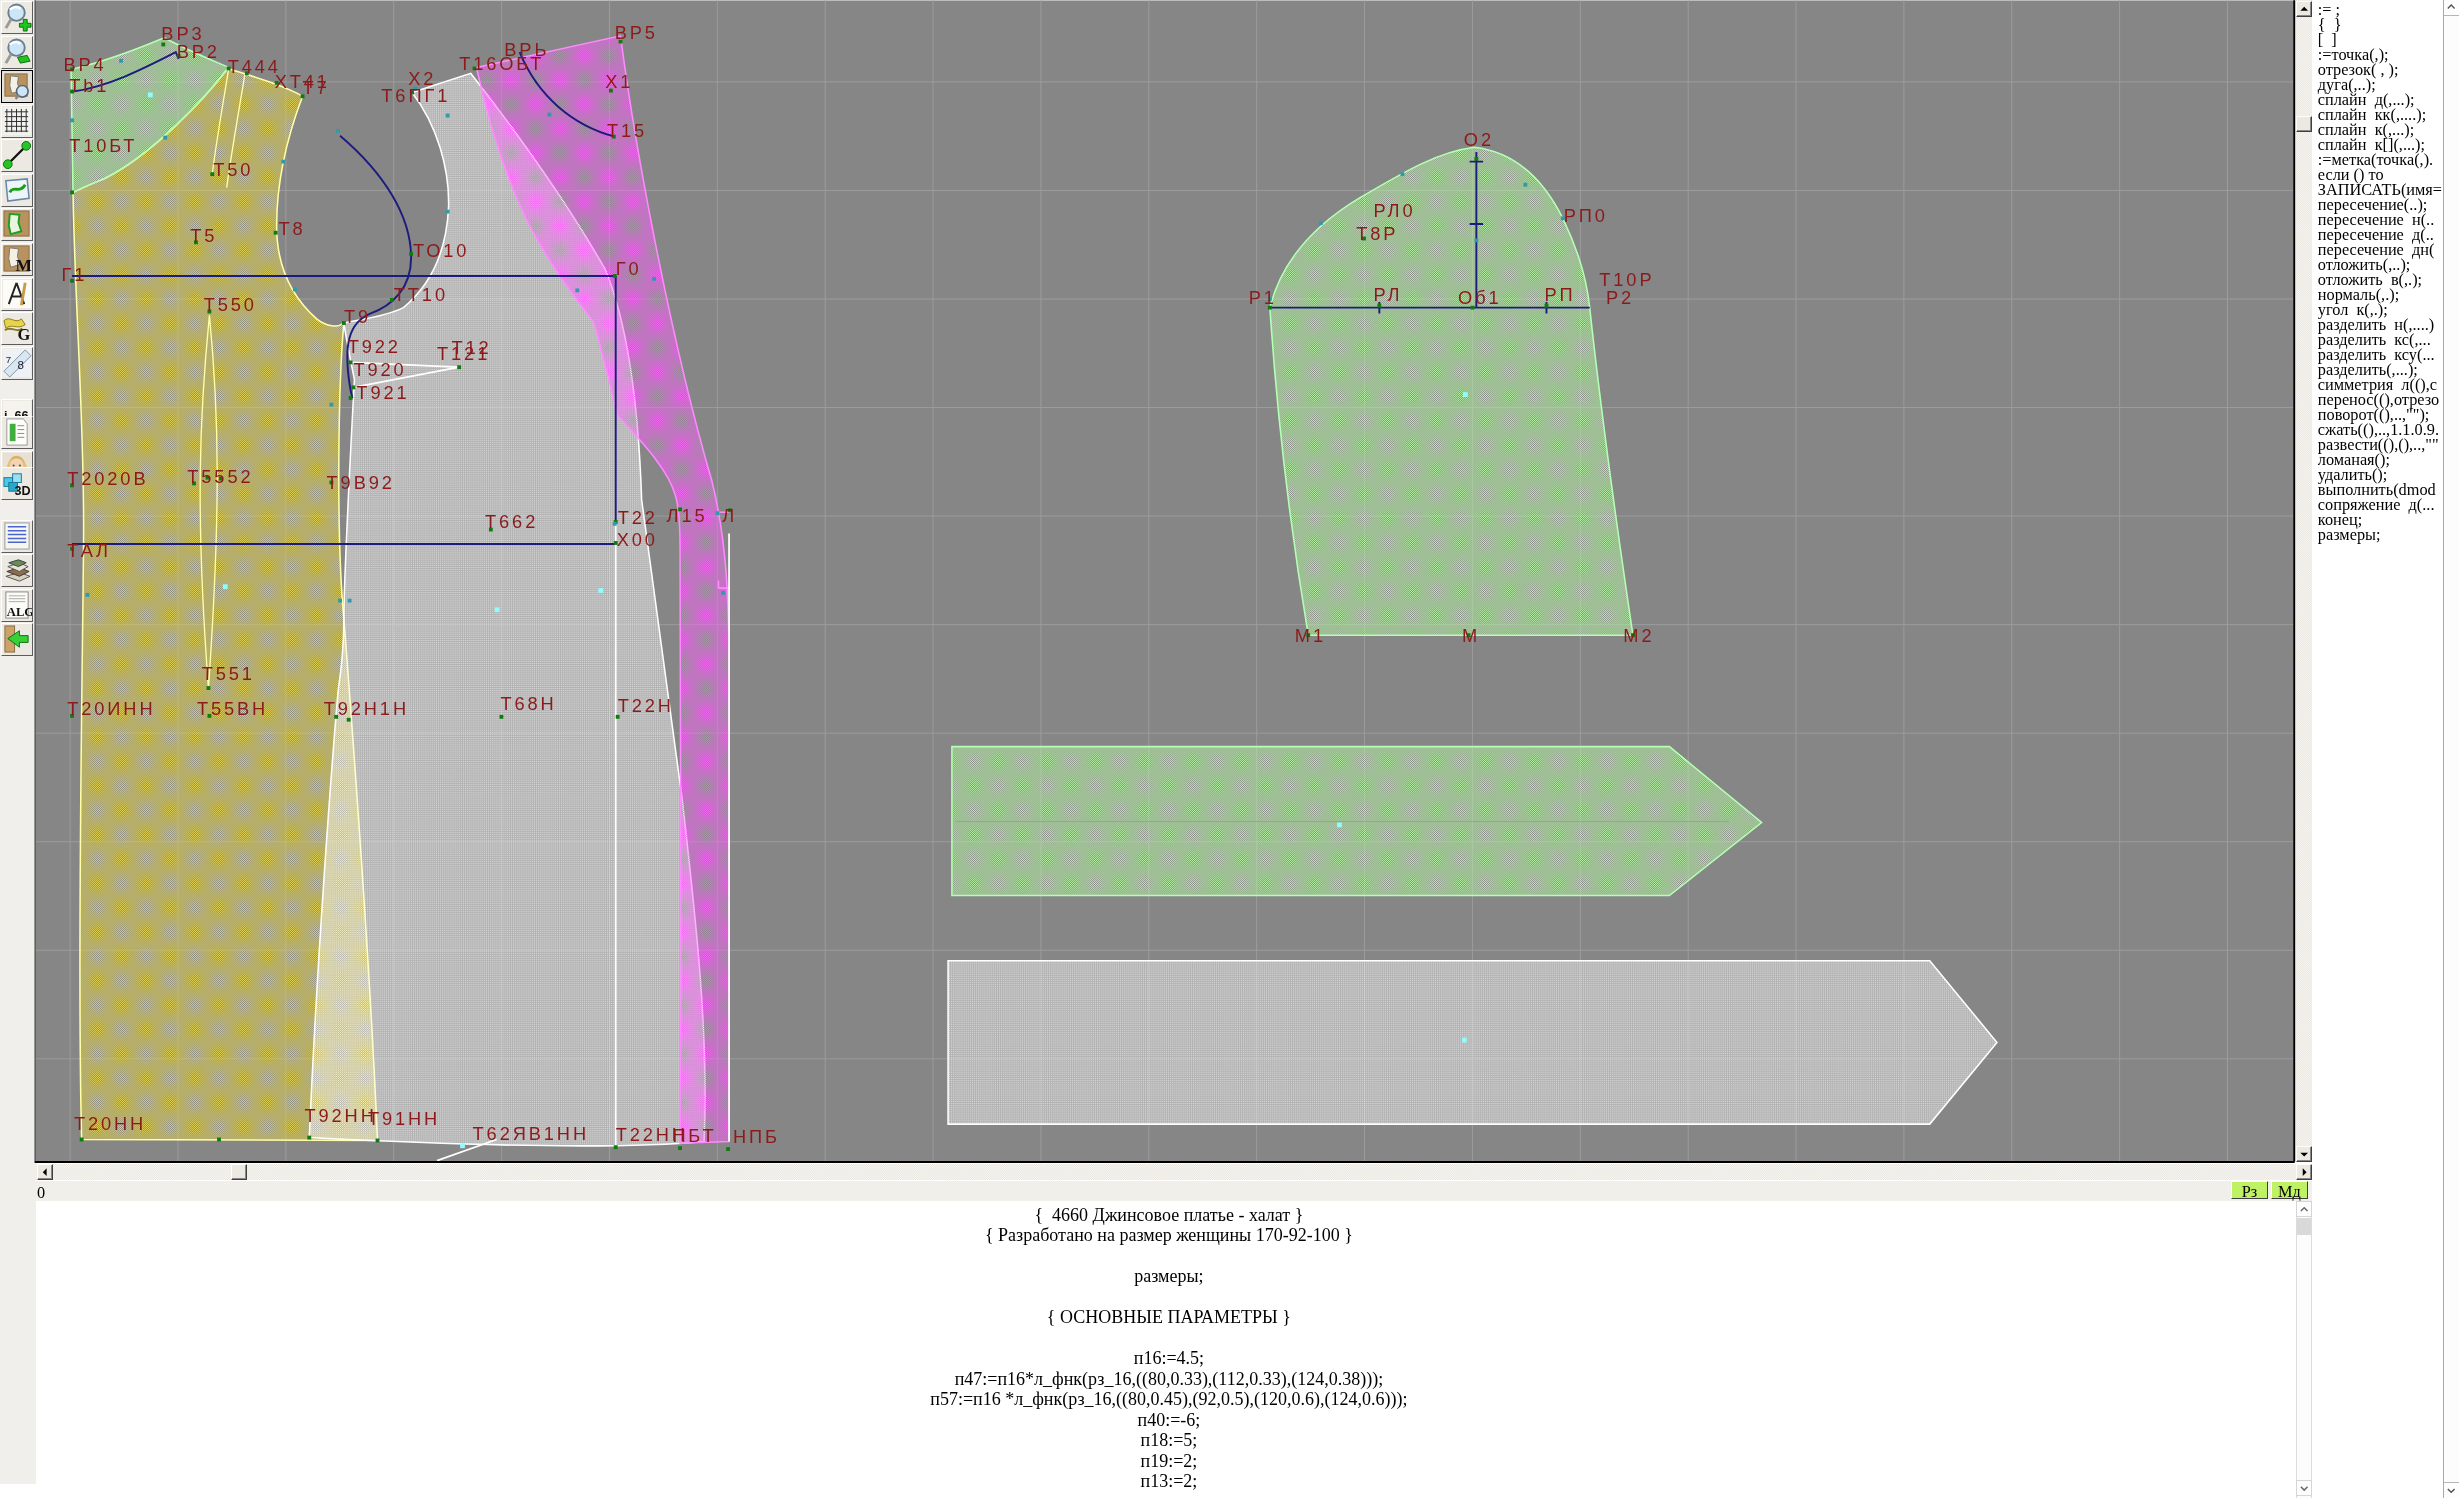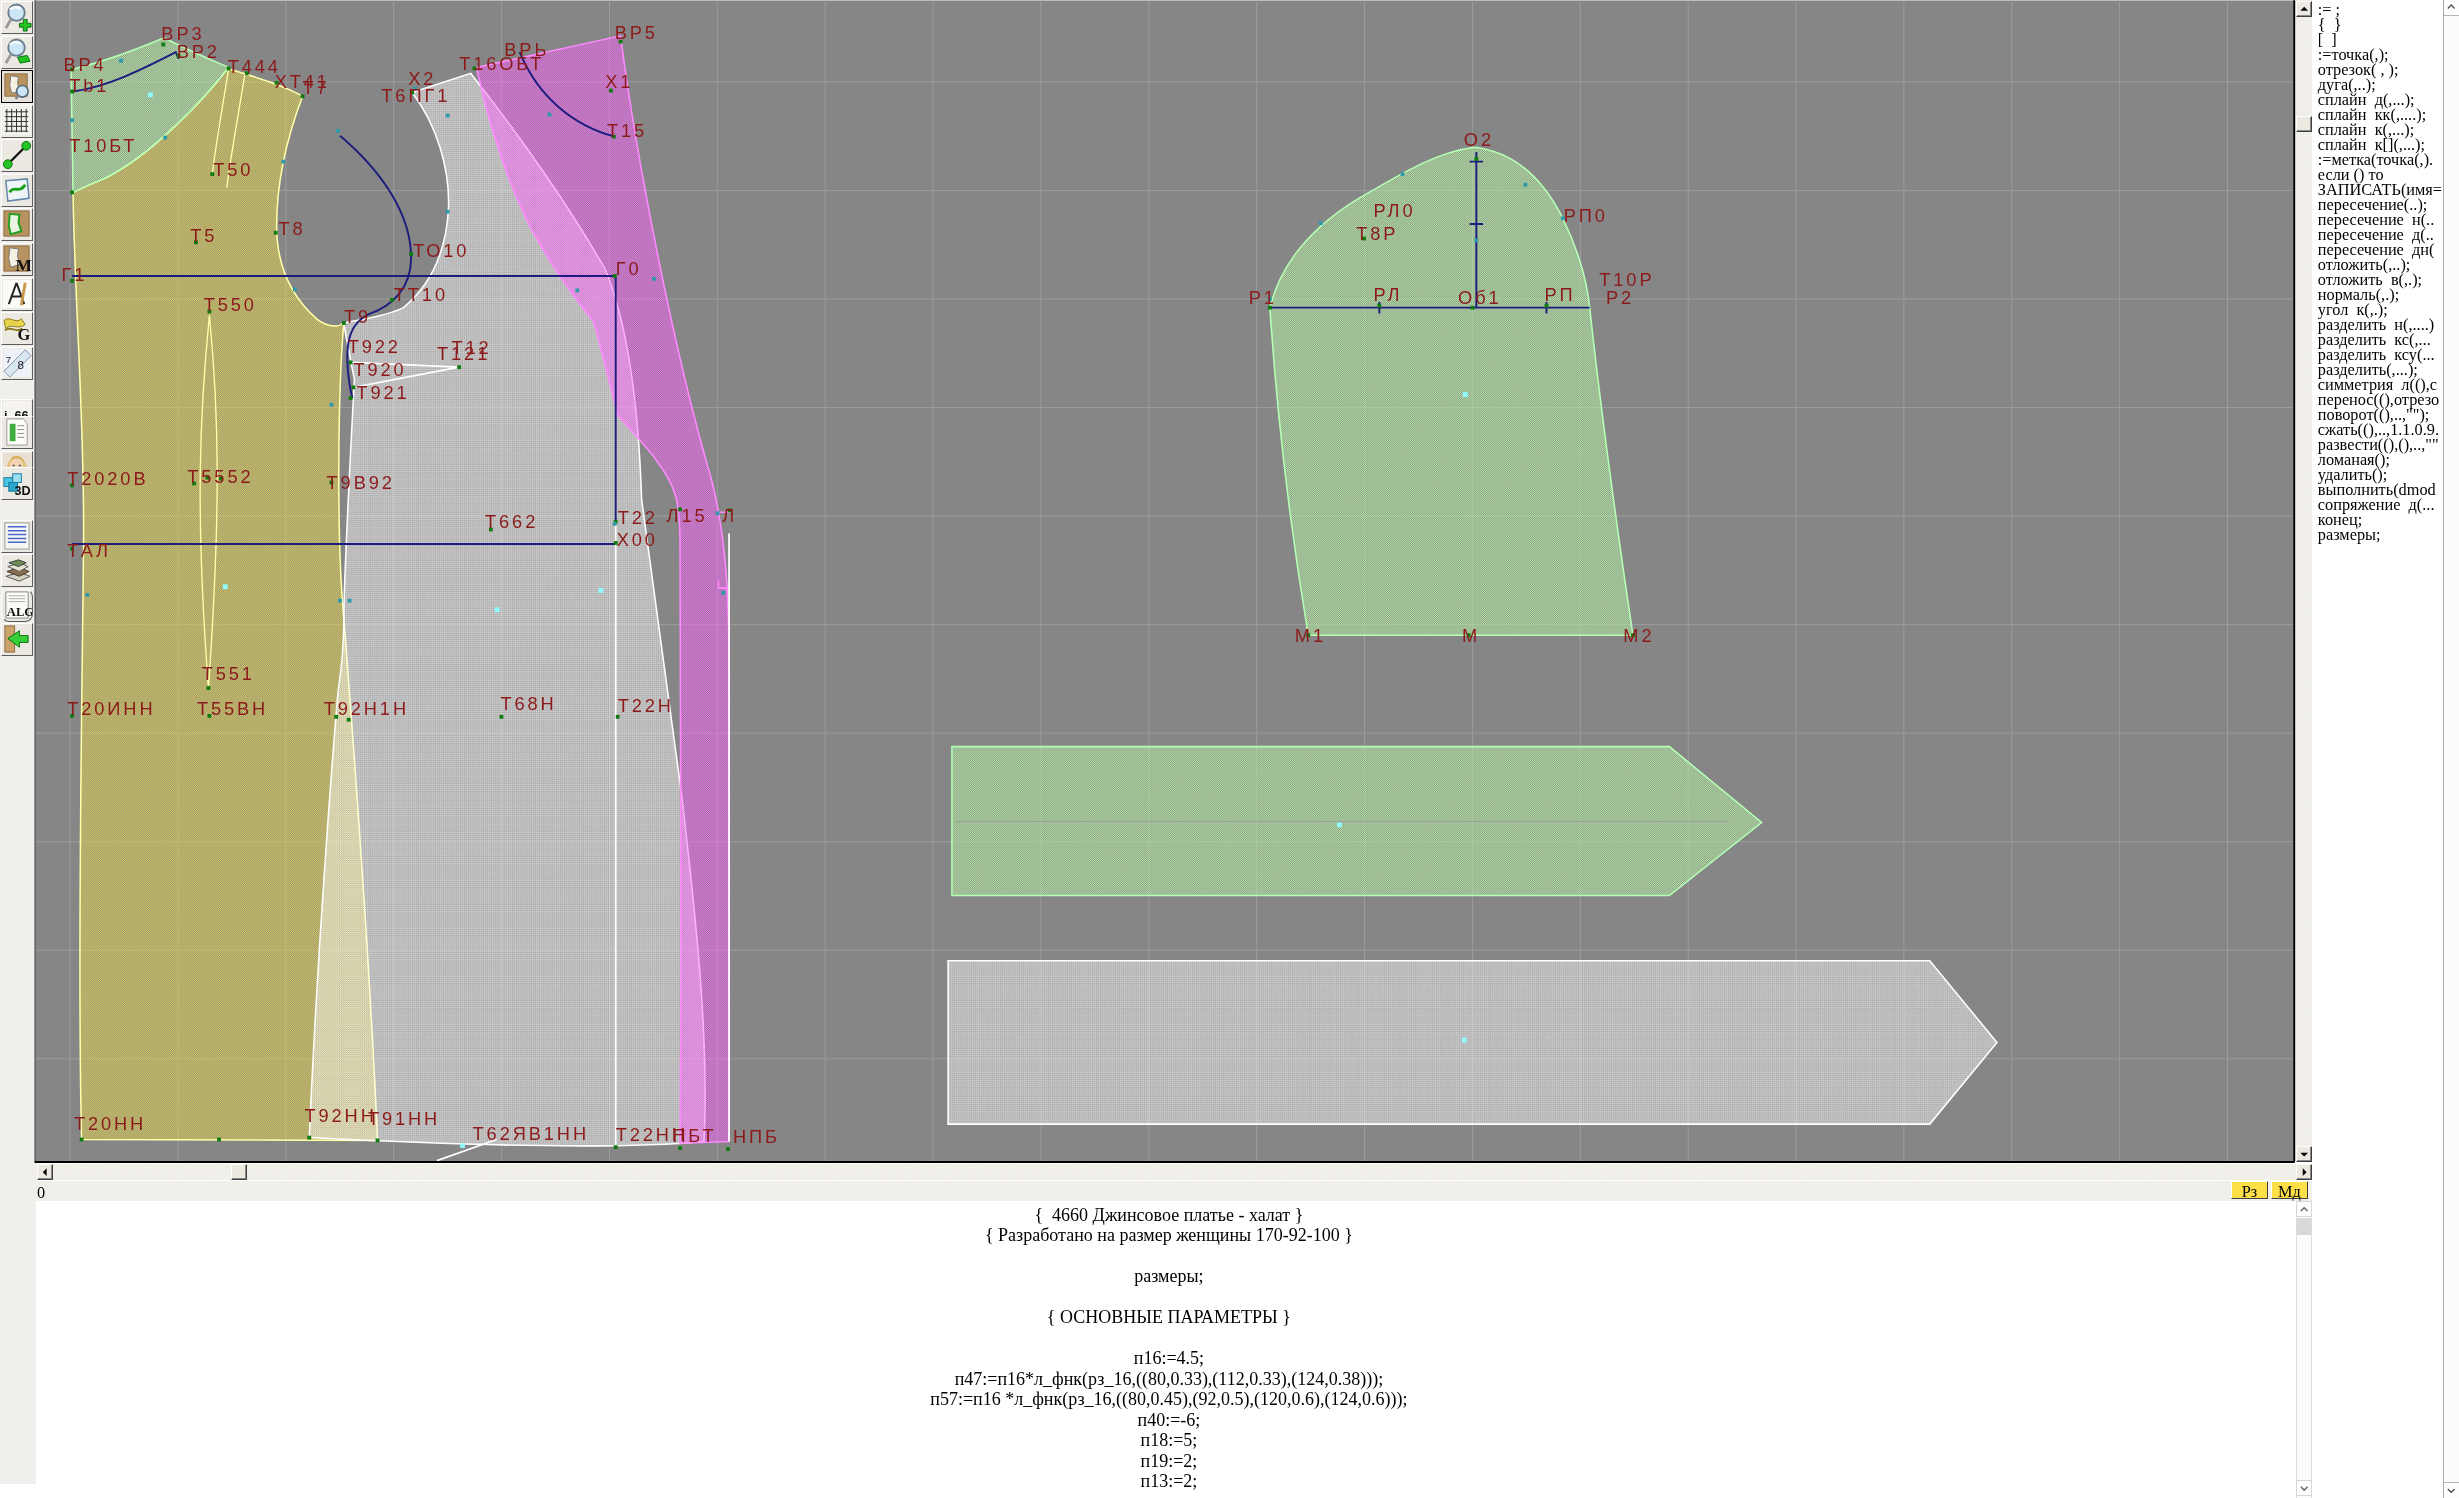--- a/index.html
+++ b/index.html
@@ -17,21 +17,21 @@
 .sbtrack { position:absolute; background:#f3f1ec;
   background-image:repeating-conic-gradient(#ffffff 0% 25%, #e2ded4 0% 50%); background-size:1.9px 1.9px; }
 .sbbtn { position:absolute; width:16.3px; height:16.3px; background:#ece9e0;
   border-top:1px solid #fdfdfd; border-left:1px solid #fdfdfd; border-right:1px solid #404040; border-bottom:1px solid #404040;
   box-shadow:inset -1px -1px 0 #888; color:#000; }
 .sbthumb { position:absolute; background:#ece9e0; border-top:1px solid #fdfdfd; border-left:1px solid #fdfdfd; border-right:1px solid #404040; border-bottom:1px solid #404040; box-shadow:inset -1px -1px 0 #888; }
 .arr { position:absolute; left:0; top:0; width:14.4px; height:14.4px; }
 
 #statusrow { position:absolute; left:0; top:1181px; width:2312px; height:20px; background:#f1efea; font-family:"Liberation Serif",serif; }
 #lbl0 { position:absolute; left:37px; top:1183px; width:29px; height:17.3px; font-family:"Liberation Serif",serif; font-size:16.3px; color:#000; }
-.mbtn { position:absolute; top:1181px; height:18px; background:#fde047; border-top:1px solid #fff; border-left:1px solid #fff; border-right:1px solid #404040; border-bottom:1px solid #404040; font-family:"Liberation Serif",serif; font-size:16.3px; text-align:center; color:#000; }
+.mbtn { position:absolute; top:1181px; height:18px; background:#bef264; border-top:1px solid #fff; border-left:1px solid #fff; border-right:1px solid #404040; border-bottom:1px solid #404040; font-family:"Liberation Serif",serif; font-size:16.3px; text-align:center; color:#000; }
 
 #cmdlist { position:absolute; left:2312px; top:0; width:131px; height:1499px; background:#fff; font-family:"Liberation Serif",serif; font-size:16.3px; line-height:15px; color:#000; white-space:pre; overflow:hidden; padding:1.9px 0 0 5.8px; }
 
 #bottext { position:absolute; left:36px; top:1201px; width:2261px; height:298px; background:#fff; font-family:"Liberation Serif",serif; font-size:18px; line-height:20.5px; color:#000; white-space:pre; overflow:hidden; padding:3.8px 0 0 4.8px;text-align:center; }
 #botwhite { position:absolute; left:2312px; top:1162px; width:131px; height:336px; background:#fff; }
 #leftbotwhite { position:absolute; left:0; top:1484px; width:36px; height:14.4px; background:#fff; }
 
 #pagesb { position:absolute; left:2443px; top:0; width:16.3px; height:1499px; background:#fcfcfc; border-left:1px solid #a9a9a9; }
 .chevbtn { position:absolute; left:0; width:15.4px; height:16.3px; background:#fdfdfd; border-bottom:1px solid #b5b5b5; }
 .chevbtn.bot { border-bottom:none; border-top:1px solid #b5b5b5; }
@@ -166,21 +166,21 @@
         </svg>
       </div>
       <div class="tbtn" style="top:554px;">
         <svg width="30" height="30" viewBox="0 0 31 31" style="position:absolute;left:0;top:0;">
           <path d="M4 22 L18 18 29 22 18 27 Z" fill="#d8d2c2" stroke="#555"></path>
           <path d="M5 17 L18 13 28 17 18 22 Z" fill="#8a6f4e" stroke="#433"></path>
           <path d="M6 12 L18 8 27 12 18 17 Z" fill="#eae4d4" stroke="#555"></path>
           <path d="M7 8 L17 5 25 8 17 12 Z" fill="#6f8a55" stroke="#344"></path>
         </svg>
       </div>
-      <div class="tbtn" style="top:589px;border-radius:8px;">
+      <div class="tbtn" style="top:589px;">
         <svg width="30" height="30" viewBox="0 0 31 31" style="position:absolute;left:0;top:0;">
           <rect x="4" y="2" width="23" height="27" fill="#fbfbf7" stroke="#888"></rect>
           <path d="M7 6 H24 M7 9 H24 M7 12 H24" stroke="#aaa"></path>
           <text x="5" y="27" font-family="Liberation Serif" font-size="13" font-weight="bold" fill="#111">ALG</text>
         </svg>
       </div>
       <div class="tbtn" style="top:623px;">
         <svg width="30" height="30" viewBox="0 0 31 31" style="position:absolute;left:0;top:0;">
           <rect x="3" y="2" width="10" height="27" fill="#caa26a" stroke="#8a6a40"></rect>
           <path d="M6 15 L18 7 V12 H27 V19 H18 V24 Z" fill="#38d038" stroke="#0a700a"></path>

